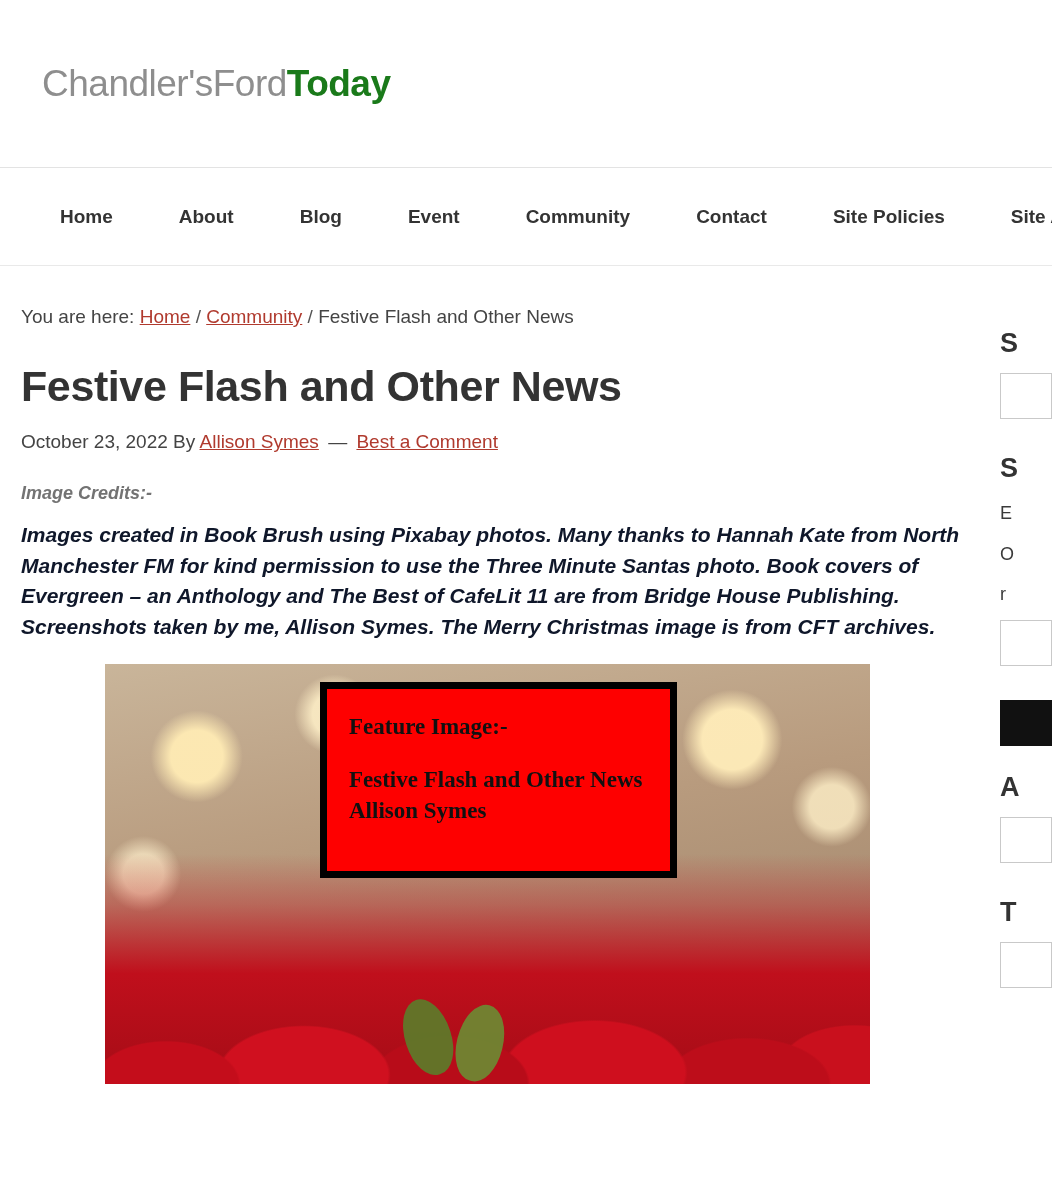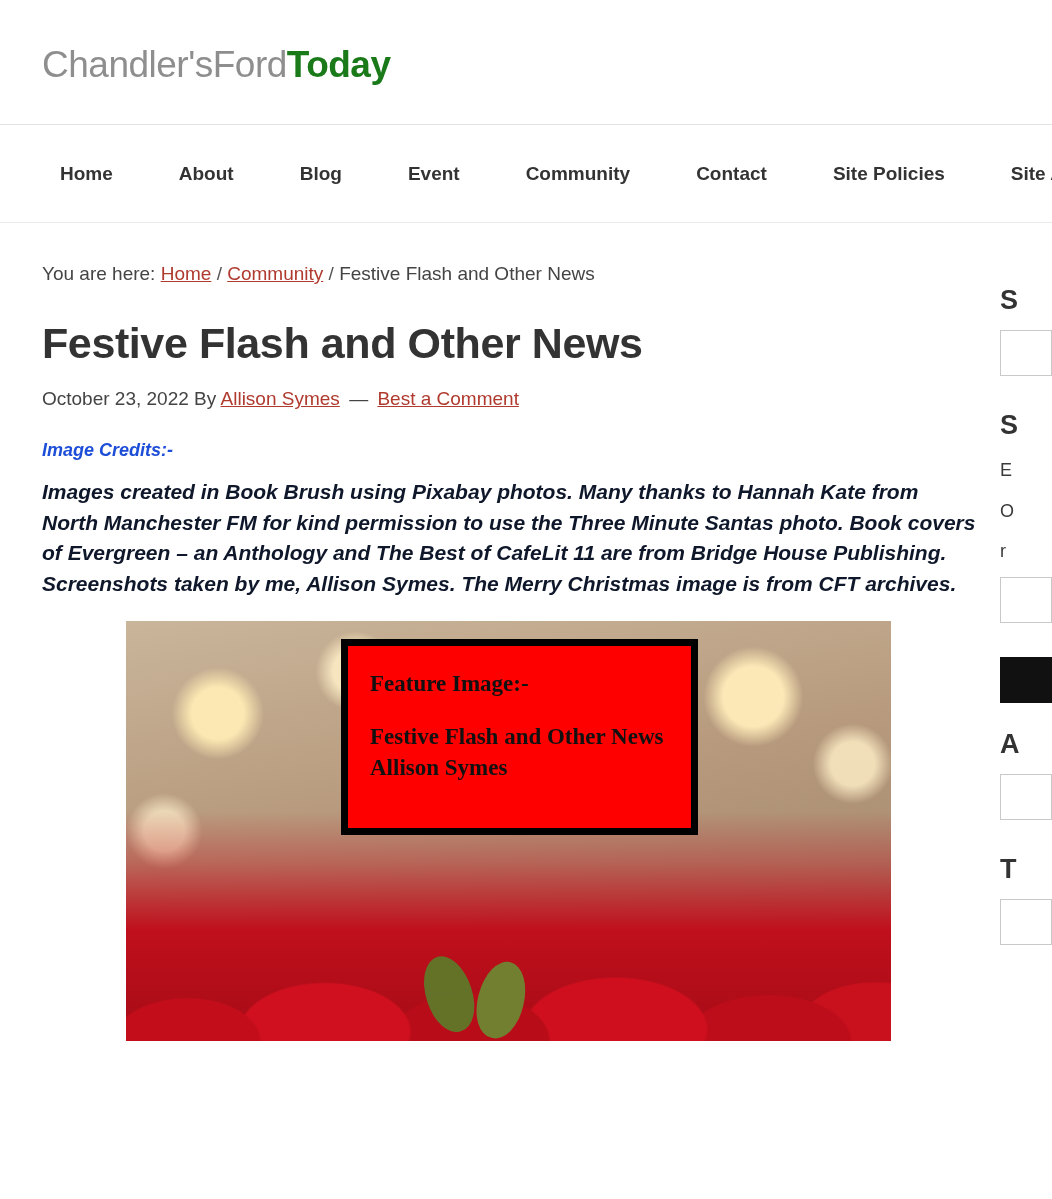--- a/index.html
+++ b/index.html
@@ -9,26 +9,25 @@
     width: 1052px;
     height: 1199px;
     overflow: hidden;
     background: #ffffff;
     font-family: "Liberation Sans", sans-serif;
     color: #333333;
   }
 
   
   .site-header {
-    height: 119px;
+    height: 168px;
     border-bottom: 1px solid #e3e3e3;
     display: flex;
     align-items: center;
     padding-left: 42px;
-    margin-top: 6px;
   }
   .logo {
     font-size: 37px;
     font-weight: 400;
     letter-spacing: -0.5px;
     white-space: nowrap;
   }
   .logo .part-1 { color: #8e8e8e; font-weight: 400; }
   .logo .part-2 { color: #1a7a1a; font-weight: 700; }
 
@@ -51,21 +50,21 @@
   }
   .nav-item:last-child { margin-right: 0; }
 
   
   .page-wrap {
     display: flex;
     padding-top: 40px;
   }
   .content {
     width: 1000px;
-    padding-left: 42px;
+    padding-left: 21px;
     padding-right: 22px;
     flex: 0 0 auto;
   }
   .sidebar {
     width: 52px;
     flex: 0 0 auto;
     padding-top: 22px;
     overflow: hidden;
   }
 
@@ -102,21 +101,21 @@
   }
   .entry-meta a {
     color: #b03a2e;
     text-decoration: underline;
     cursor: pointer;
   }
   .entry-meta .dash { color: #444; padding: 0 4px; }
 
   
   .credits-head {
-    color: #1d4ed8;
+    color: #737373;
     font-weight: 700;
     font-style: italic;
     font-size: 18px;
     margin: 0 0 16px 0;
   }
   .credits-body {
     color: #0f172a;
     font-weight: 700;
     font-style: italic;
     font-size: 21px;

